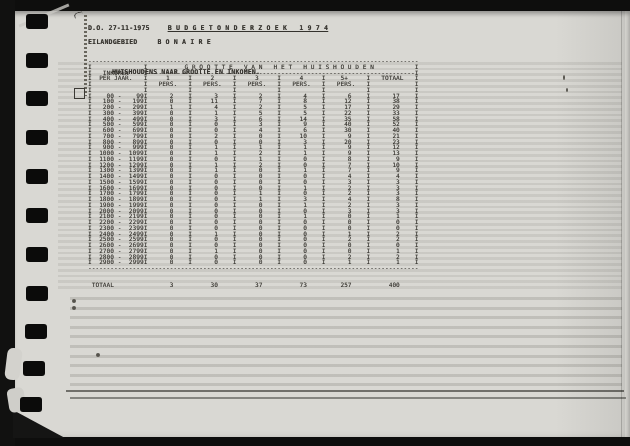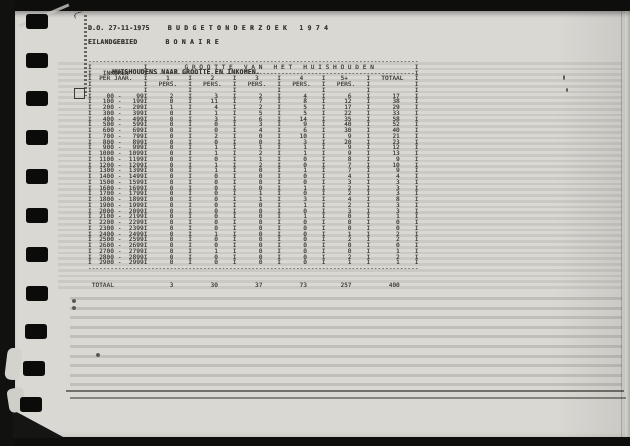--- a/index.html
+++ b/index.html
@@ -27,21 +27,21 @@
   
   .vtext{position:absolute;left:84px;top:15px;width:3px;height:81px;
     background:repeating-linear-gradient(180deg,#565349 0 2px,rgba(86,83,73,0) 2px 4px);opacity:.85;}
   .curl{position:absolute;left:74px;top:12px;width:8px;height:5px;
     border-top:1.6px solid #23221f;border-left:1.6px solid #23221f;border-radius:60% 0 0 0;transform:rotate(-12deg);}
   .sq{position:absolute;left:74px;top:88px;width:9px;height:9px;border:1.3px solid #3c3a35;background:transparent;}
   
   .hline{position:absolute;left:88px;white-space:pre;font-size:6.5px;font-weight:bold;
     color:#34322d;letter-spacing:.2px;text-shadow:.2px 0 0 rgba(52,50,45,.55);}
   .h1{top:24px;} .h2{top:38px;} .h3{top:68px;margin-left:24px;}
-  .gap1{margin-left:18px;} .gap2{margin-left:28px;}
+  .gap1{margin-left:18px;text-decoration:underline;} .gap2{margin-left:20px;}
   
   .s1{position:absolute;left:58px;top:62px;width:564px;height:229px;
     background:repeating-linear-gradient(180deg,rgba(70,68,60,.10) 0 2.6px,rgba(0,0,0,0) 2.6px 5.75px);}
   .s2{position:absolute;left:70px;top:297px;width:552px;height:92px;
     background:repeating-linear-gradient(180deg,rgba(70,68,60,.17) 0 3px,rgba(0,0,0,0) 3px 9.6px);}
   .dl{position:absolute;height:1.6px;background:rgba(42,41,37,.6);}
   .dl1{left:66px;top:390px;width:558px;}
   .dl2{left:70px;top:397px;width:556px;opacity:.8;}
   .rshadow{position:absolute;left:555px;top:11px;width:70px;height:426px;
     background:linear-gradient(90deg,rgba(0,0,0,0),rgba(0,0,0,.07));}

